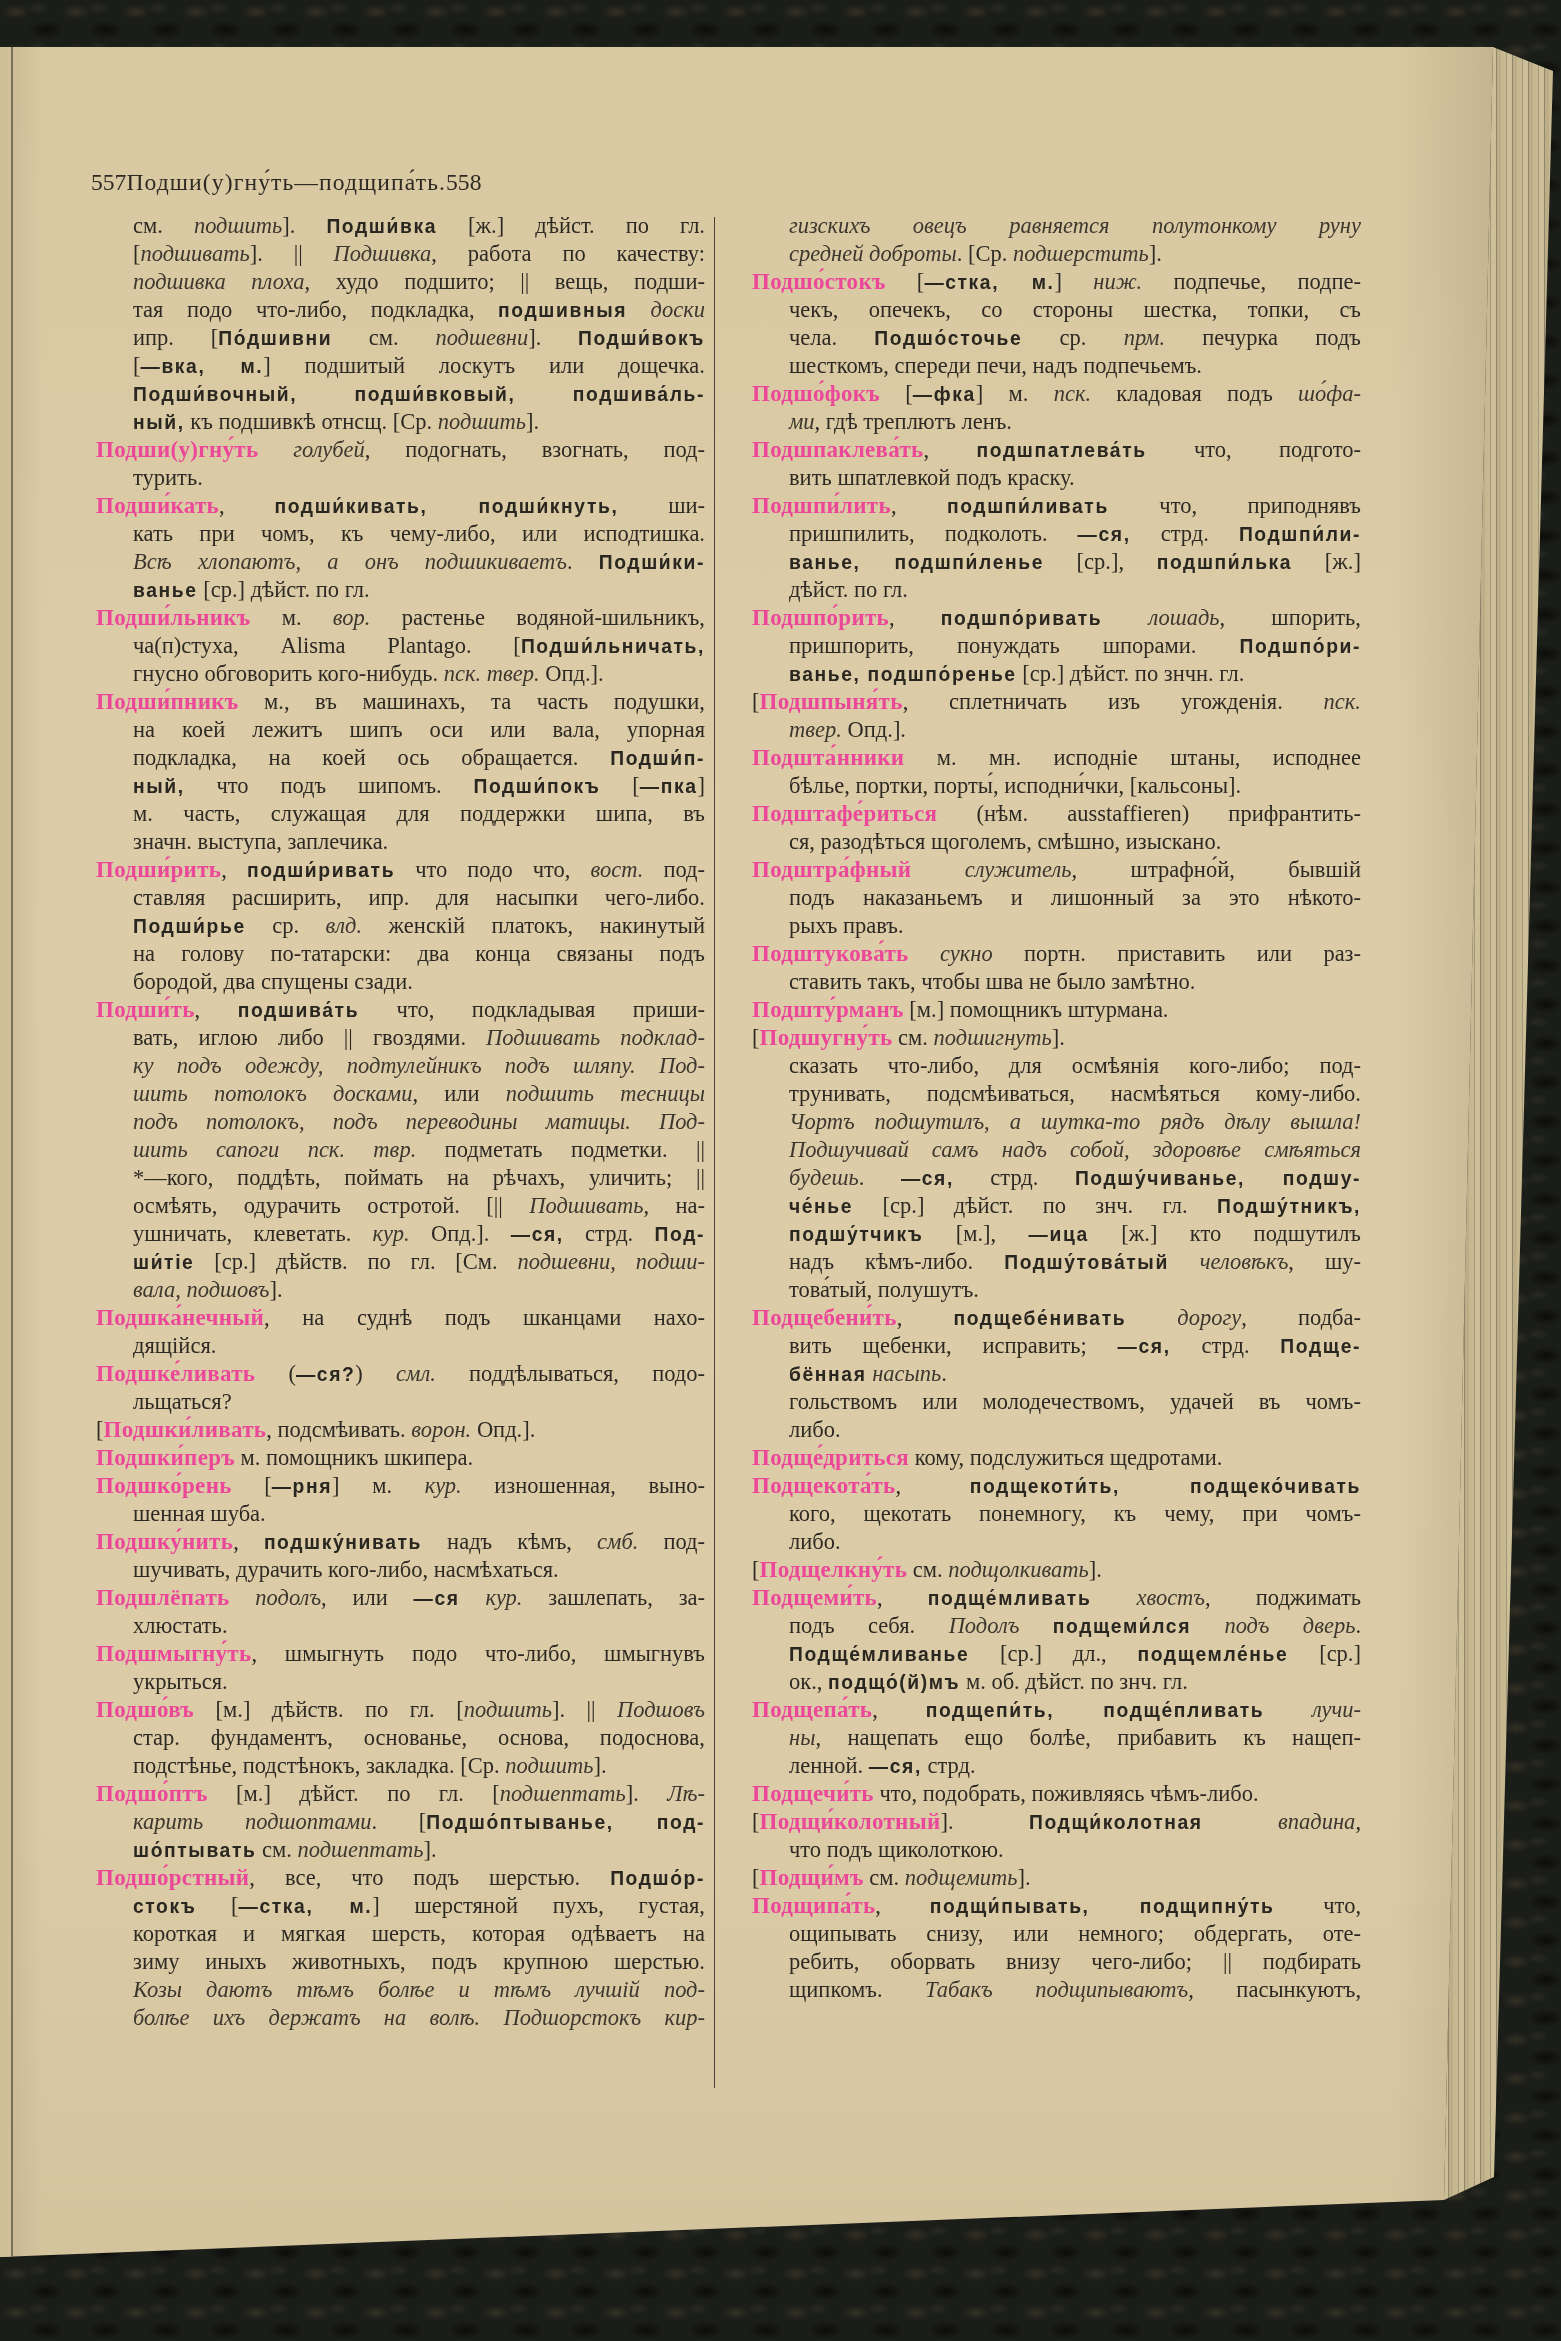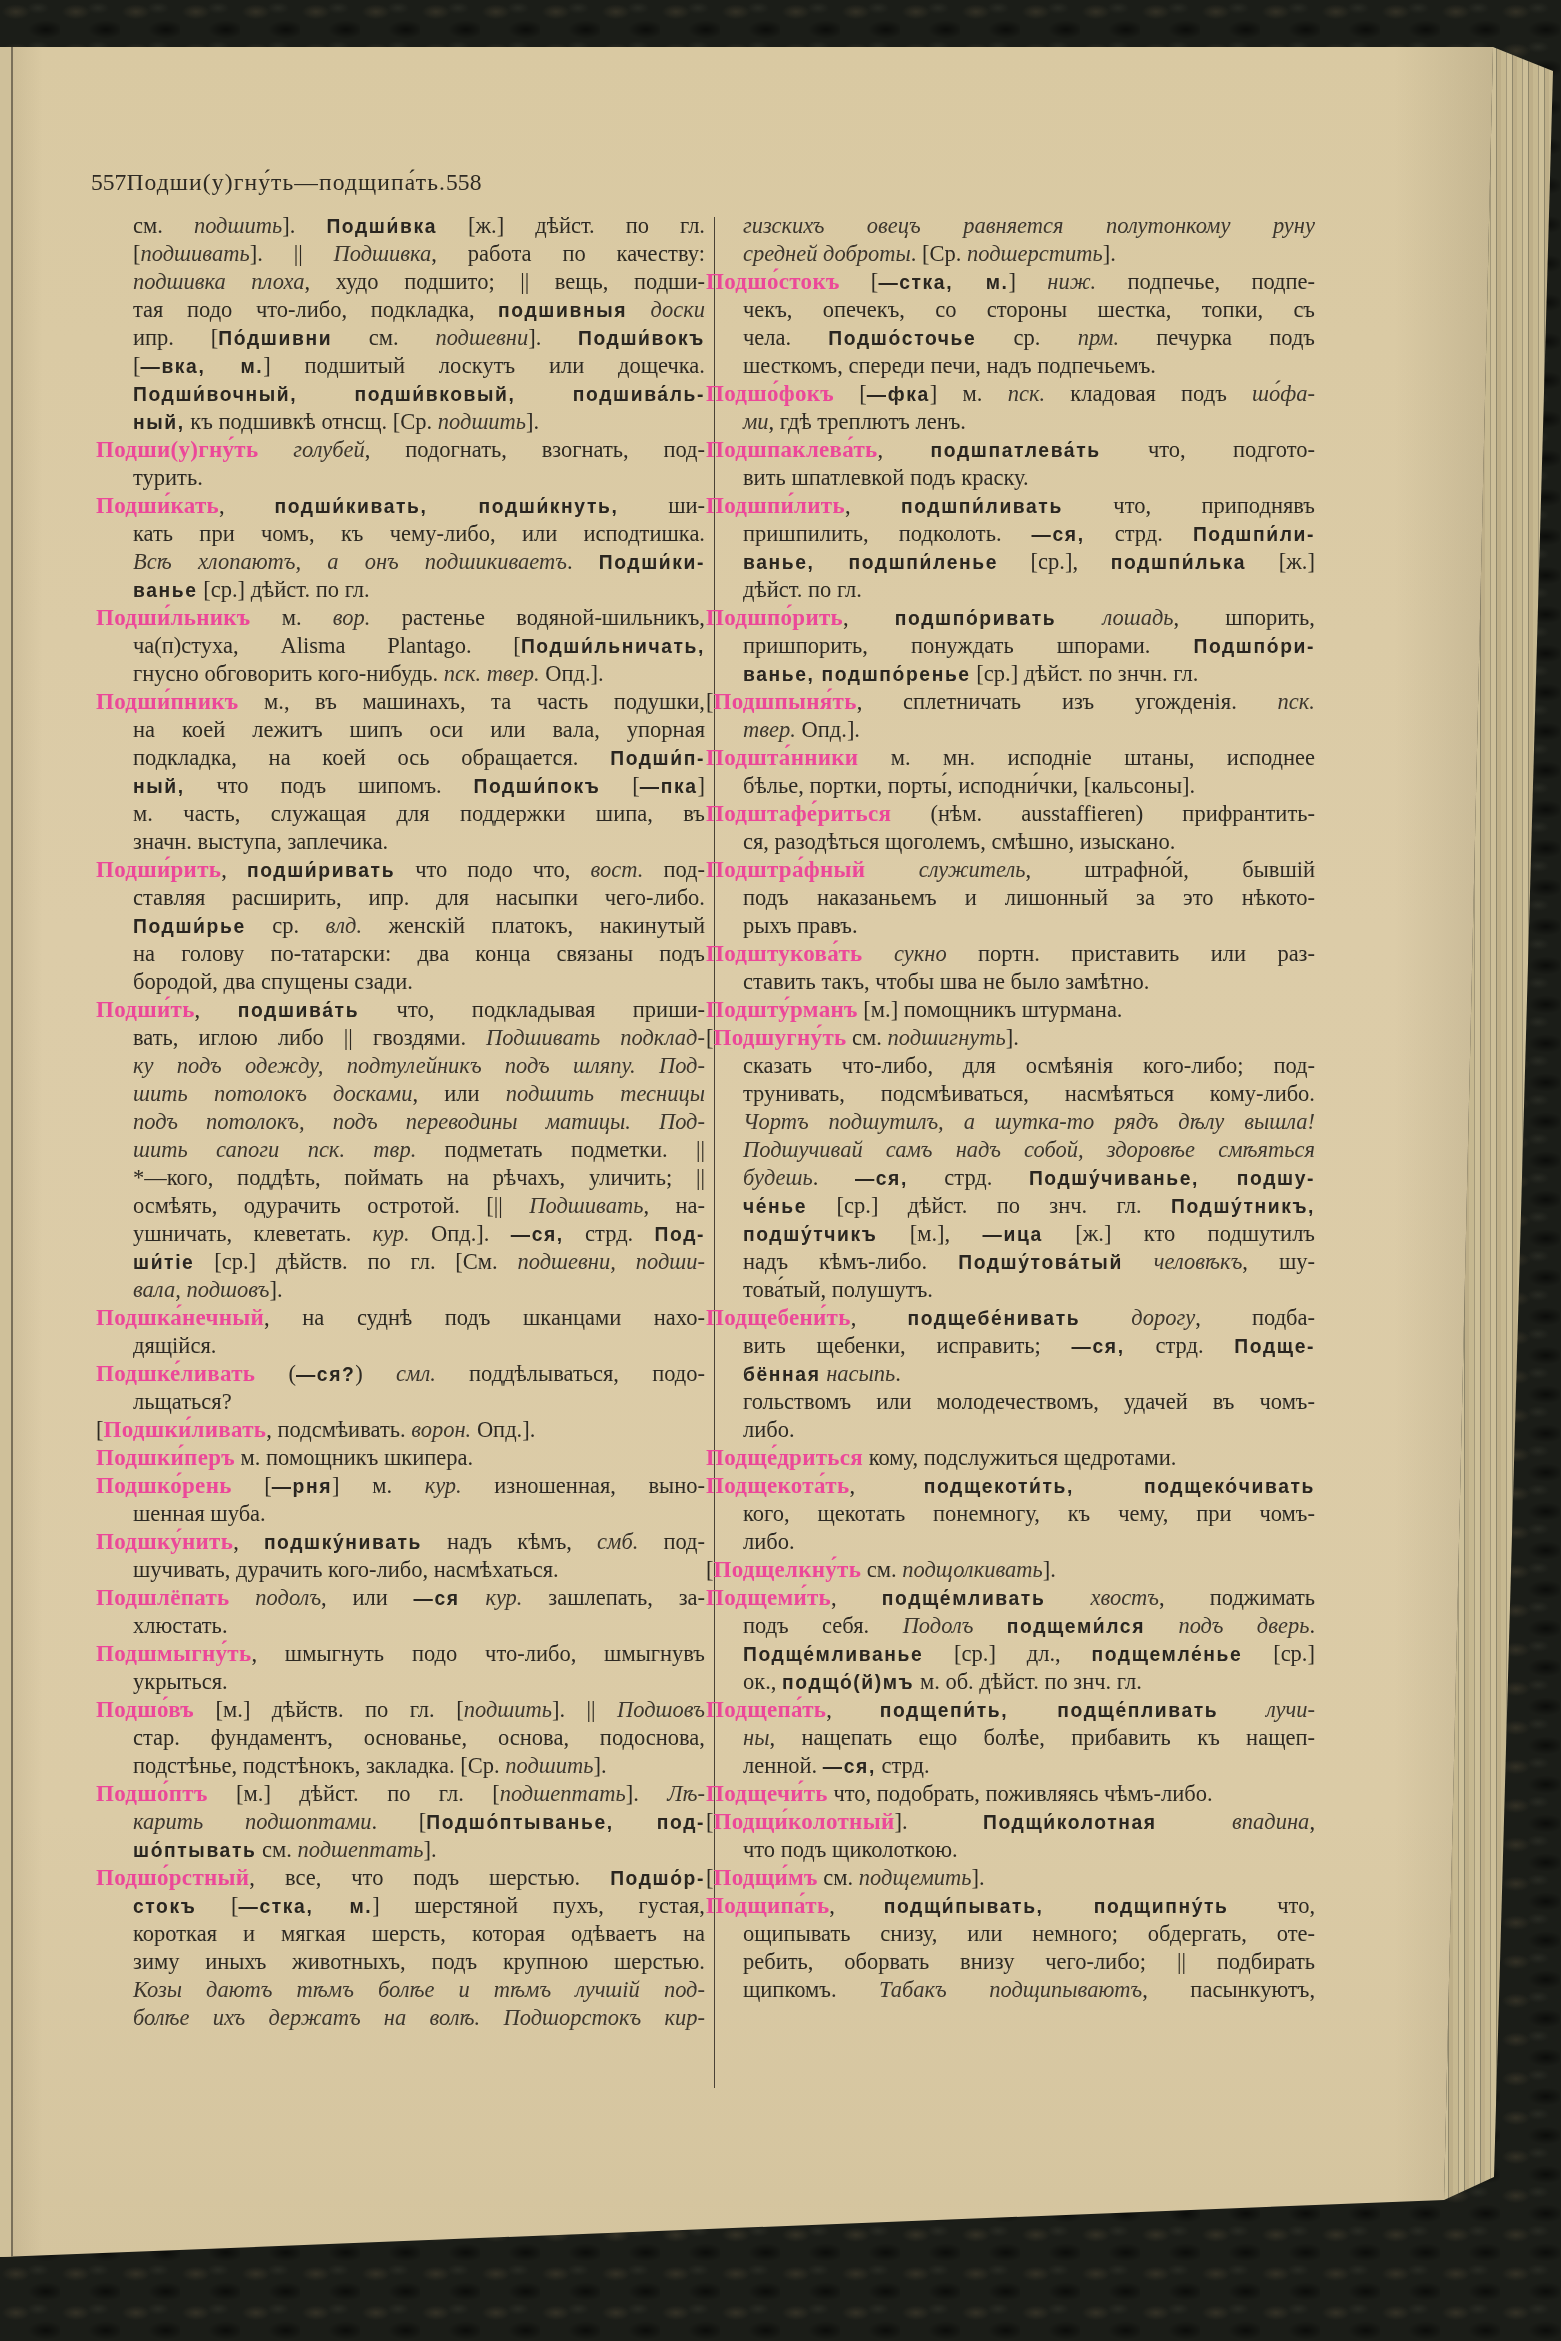--- a/index.html
+++ b/index.html
@@ -40,21 +40,21 @@
       position:absolute; left:91px; top:167px; width:1245px; height:30px;
       display:flex; justify-content:flex-start; align-items:center;
       color:#2e2a23; font-size:23.6px; line-height:30px;
       font-family:"Liberation Serif", serif;
     }
     .header .title { letter-spacing:1.1px; }
     .col {
       position:absolute; top:212px; color:#2e2a23;
     }
     .col.left { left:96px; width:609px; }
-    .col.right { left:706px; width:609px; }
+    .col.right { left:752px; width:609px; }
     .rule {
       position:absolute; left:714px; top:217px; width:1.1px; height:1871px; background:#4a4236;
     }
     .line {
       box-sizing:border-box; width:100%; height:28px; line-height:28px;
       font-size:22.5px; overflow:hidden; white-space:normal;
     }
     .line.cont { padding-left:37px; }
     .line.just { text-align:justify; text-align-last:justify; }
     .line.end { text-align:left; }

